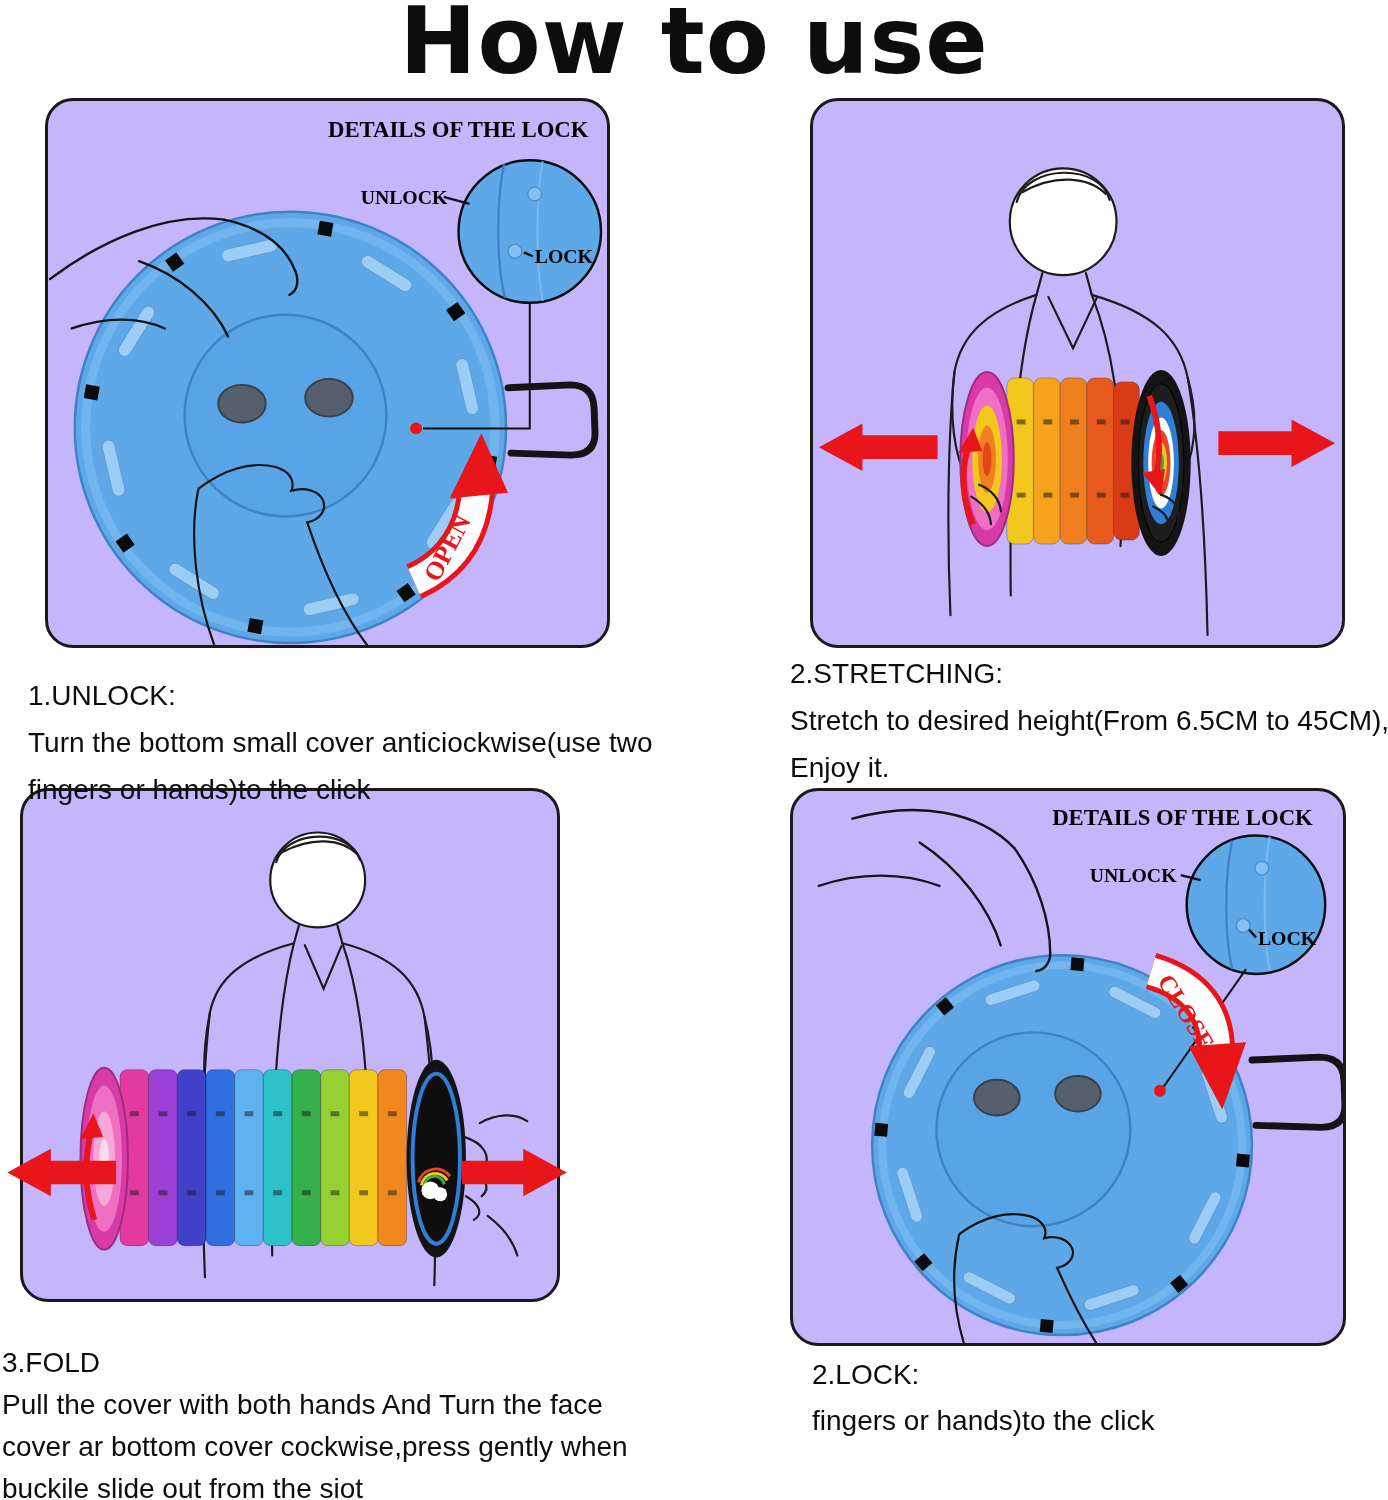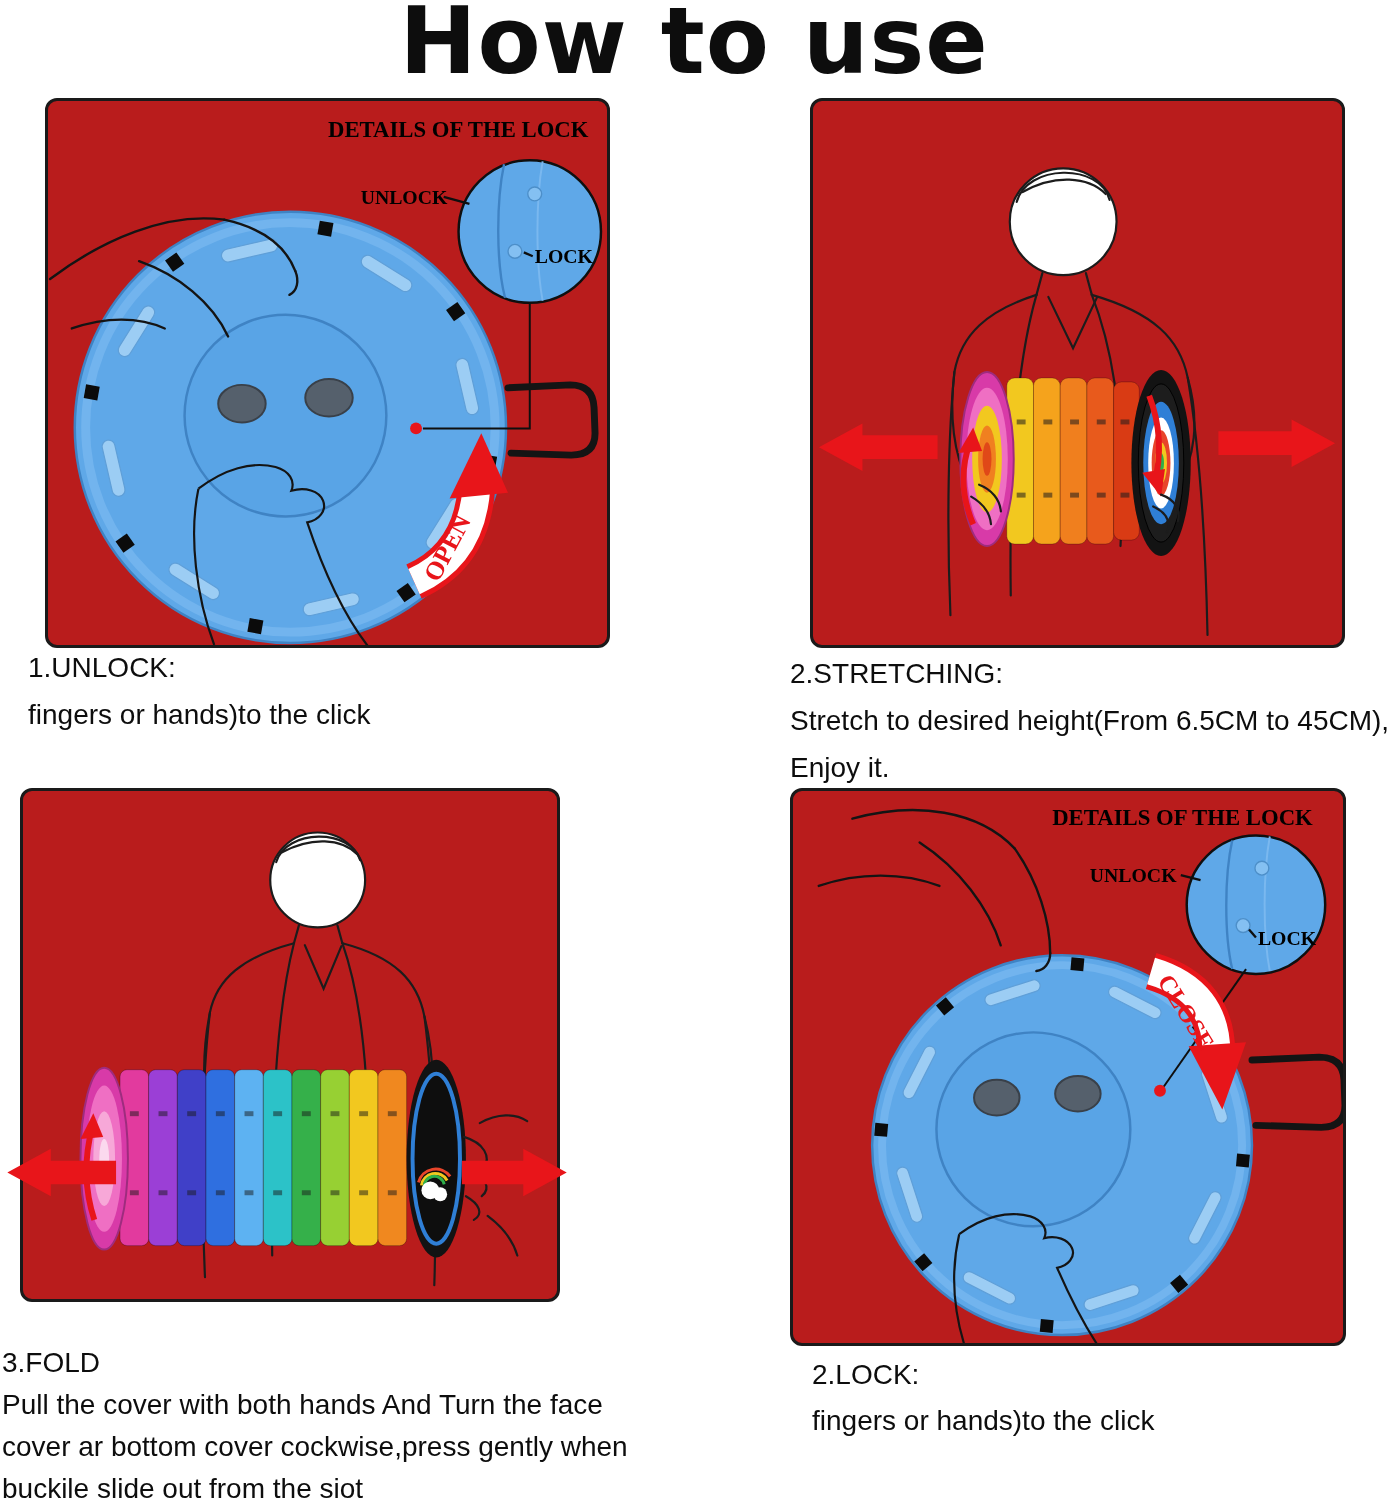--- a/index.html
+++ b/index.html
@@ -1,29 +1,29 @@
 <!DOCTYPE html>
 <html><head>
 <meta charset="utf-8">
 <style>
   *{margin:0;padding:0;box-sizing:border-box}
   html,body{width:1388px;height:1500px;background:#fff}
   body{font-family:"Liberation Sans",sans-serif;color:#0d0d0d;position:relative;overflow:hidden}
   .title{position:absolute;top:-12px;left:0;width:100%;text-align:center;
          font-family:"DejaVu Sans",sans-serif;font-weight:700;font-size:92px;letter-spacing:1px}
-  .panel{position:absolute;border:3px solid #1a1a1a;border-radius:12px;background:#b91c1c}
+  .panel{position:absolute;border:3px solid #1a1a1a;border-radius:28px;background:#c4b5fd}
   .panel svg{display:block;width:100%;height:100%}
   #p1{left:45px;top:98px;width:565px;height:550px}
   #p2{left:810px;top:98px;width:535px;height:550px}
   #p3{left:20px;top:788px;width:540px;height:514px}
   #p4{left:790px;top:788px;width:556px;height:558px}
   #p2 svg,#p3 svg{overflow:visible}
   #p1 svg,#p4 svg{overflow:hidden;border-radius:41px}
   .caption{position:absolute;font-size:28px}
-  #c1{left:28px;top:644px;width:720px;line-height:47px}
+  #c1{left:28px;top:672px;width:720px;line-height:47px}
   #c2{left:790px;top:650px;width:600px;line-height:47px}
   #c3{left:2px;top:1342px;width:640px;line-height:42px}
   #c4{left:812px;top:1352px;width:560px;line-height:46px}
   .serifb{font-family:"Liberation Serif",serif;font-weight:bold}
   svg text{user-select:none}
 </style>
 </head>
 <body>
 
 <div class="title">How to use</div>
@@ -292,20 +292,21 @@
     <path d="M362,182 Q430,202 428,268" fill="none" stroke="#e8151a" stroke-width="38"></path>
     <path d="M362,182 Q430,202 428,268" fill="none" stroke="#ffffff" stroke-width="28"></path>
     <polygon points="400,258 458,254 434,322" fill="#e8151a"></polygon>
     <text x="398" y="230" font-size="25" class="serifb" fill="#e8151a" text-anchor="middle" transform="rotate(58 396 222)">CLOSE</text>
   </g>
 </svg>
 </div>
 
 <div class="caption" id="c1">
   <div>1.UNLOCK:</div>
+  <div>Turn the bottom small cover anticiockwise(use two</div>
   <div>fingers or hands)to the click</div>
 </div>
 
 <div class="caption" id="c2">
   <div>2.STRETCHING:</div>
   <div>Stretch to desired height(From 6.5CM to 45CM),</div>
   <div>Enjoy it.</div>
 </div>
 
 <div class="caption" id="c3">

